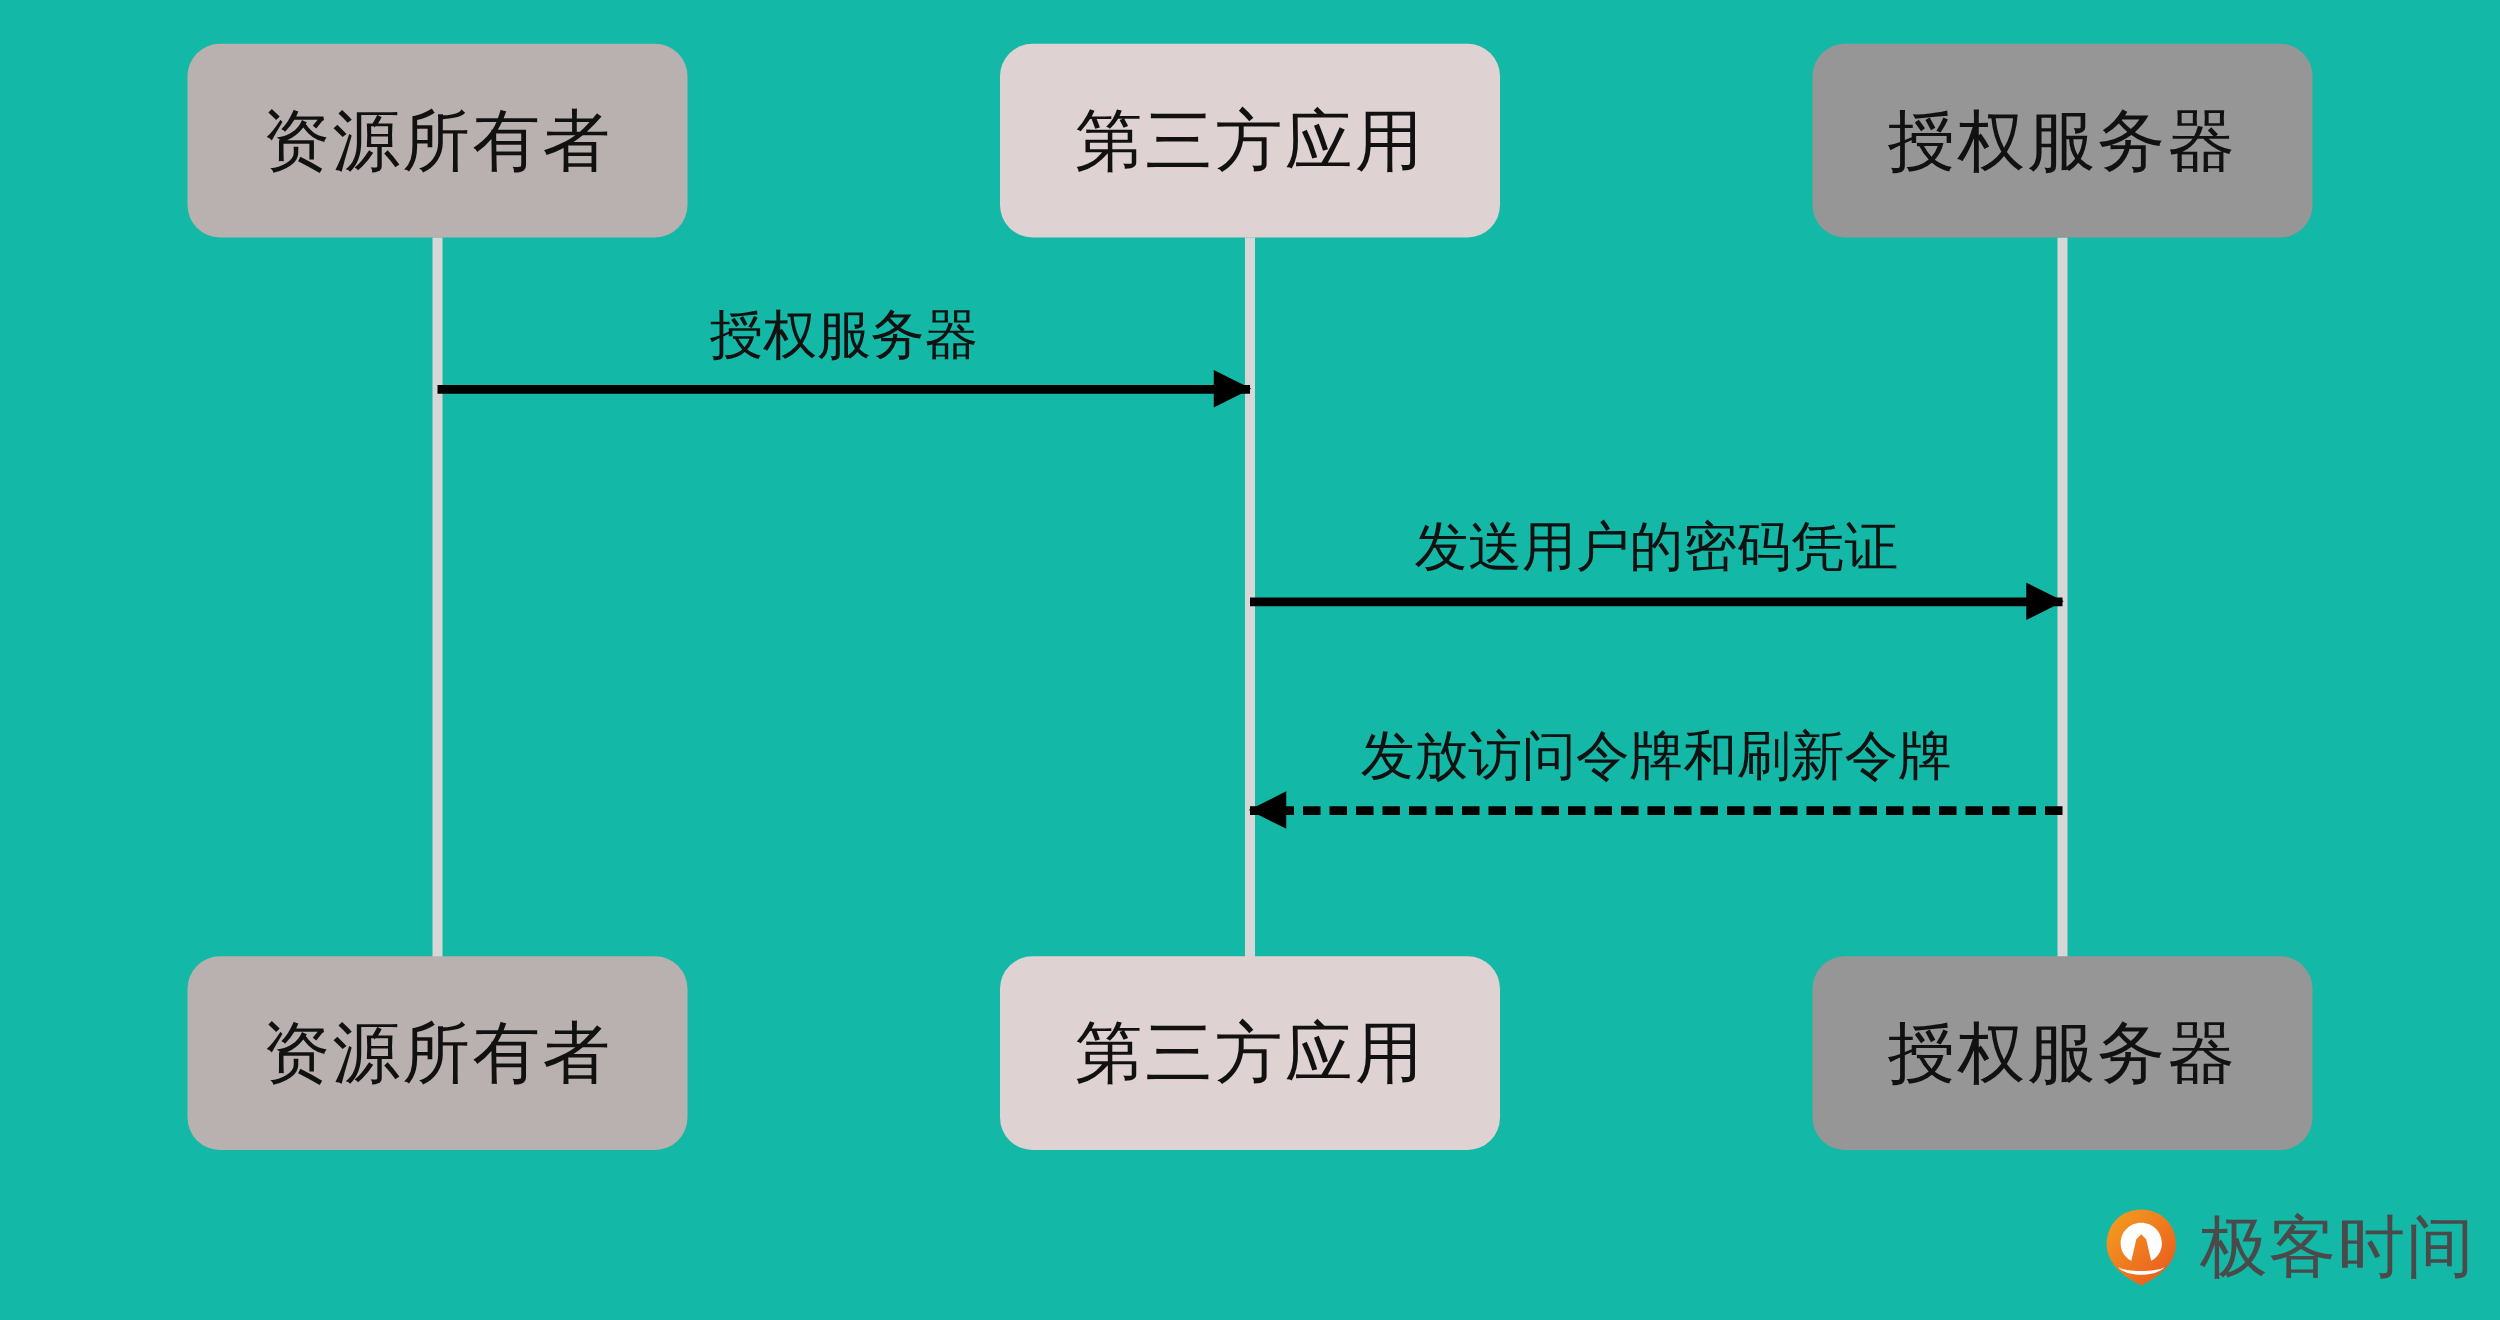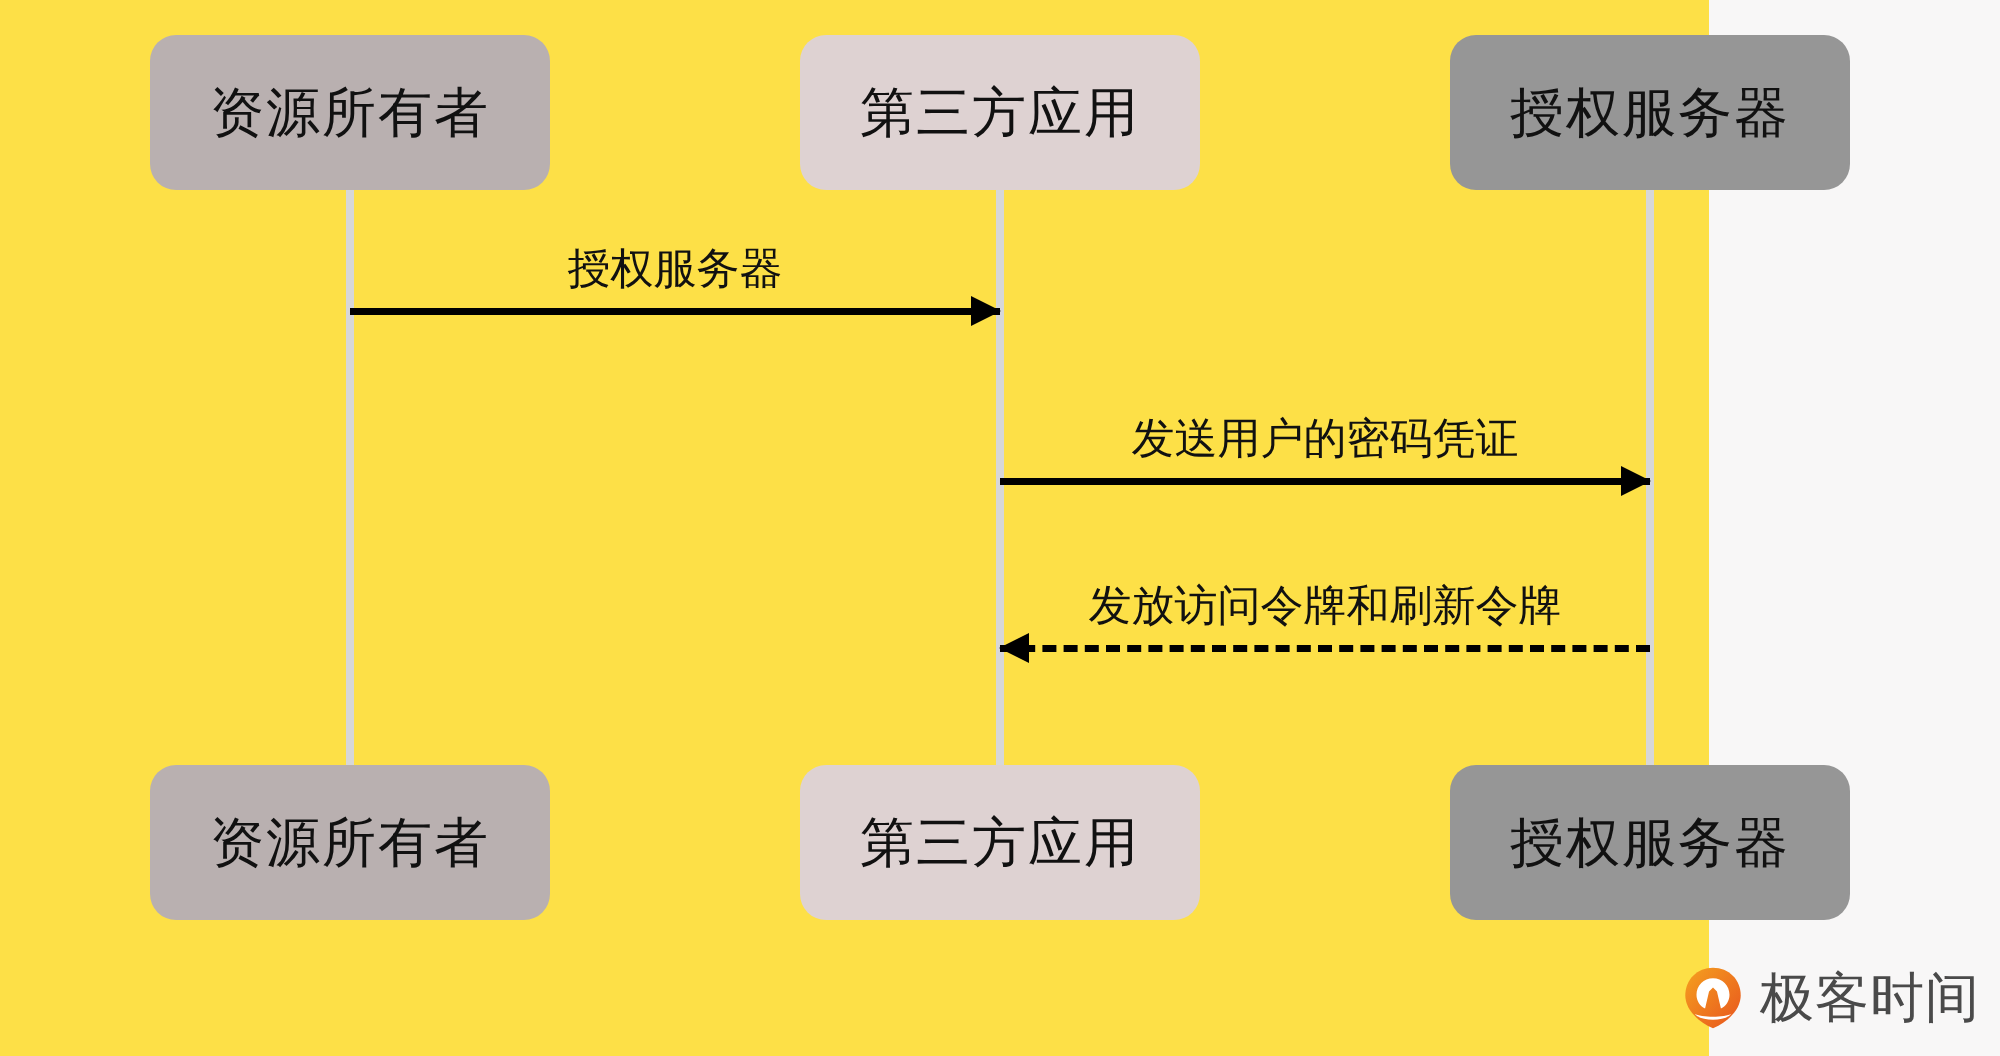--- a/index.html
+++ b/index.html
@@ -11,23 +11,23 @@
     overflow: hidden;
   }
 
   body {
     background: #f8f7f7;
     font-family: "DejaVu Sans", "Liberation Sans", sans-serif;
   }
 
   #diagram {
     position: relative;
-    width: 1709px;
+    width: 2000px;
     height: 1056px;
-    background: #fde047;
+    background: #14b8a6;
   }
 
   
   .participant-box {
     position: absolute;
     display: flex;
     align-items: center;
     justify-content: center;
     border-radius: 26px;
     color: #111111;

